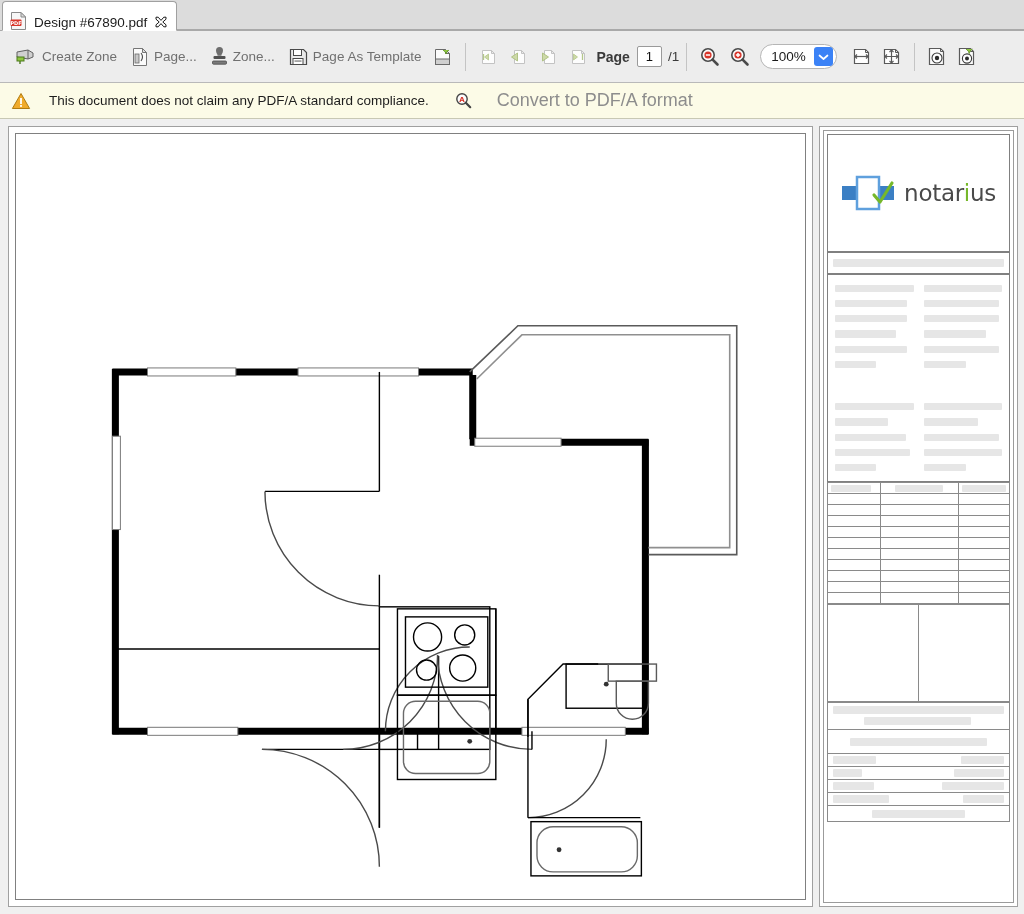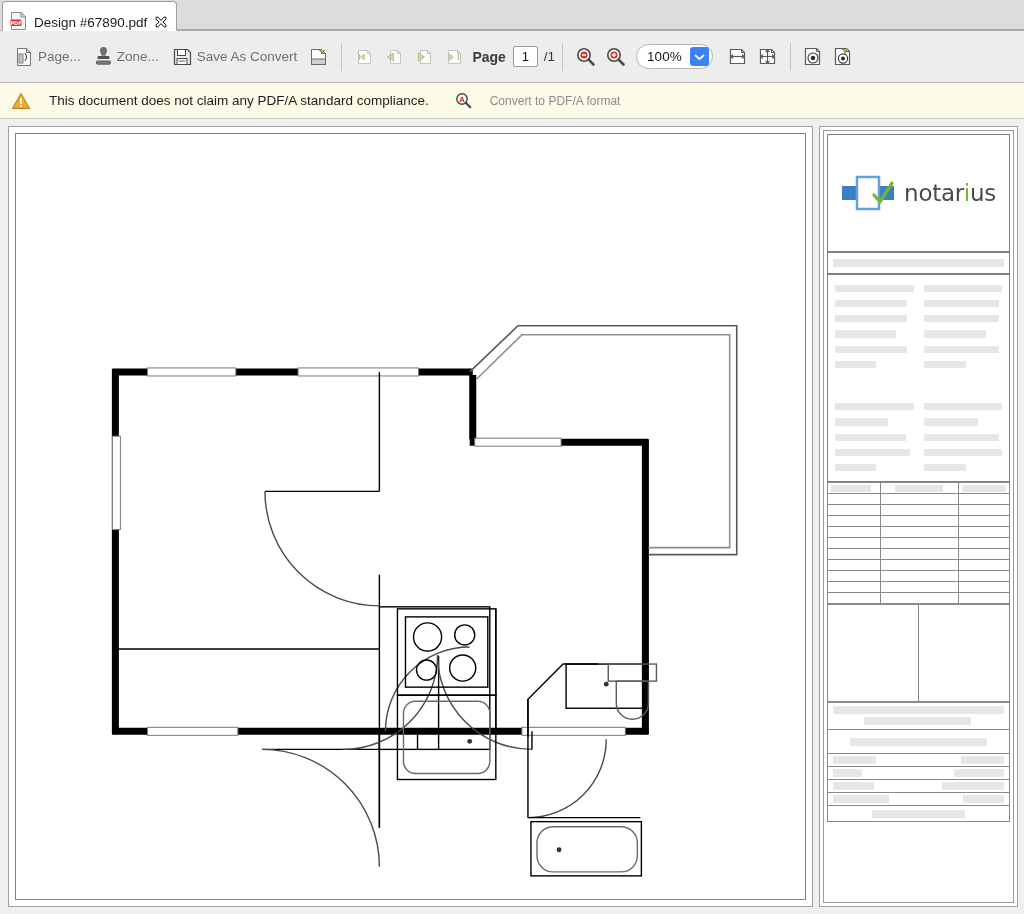--- a/index.html
+++ b/index.html
@@ -162,24 +162,24 @@
     align-items: center;
     padding-left: 11px;
     gap: 18px;
     flex: 0 0 auto;
   }
   .warn-text {
     font-size: 13.5px;
     color: #1d1d1d;
   }
   .warn-link {
-    font-size: 12px;
+    font-size: 18px;
     color: #8d8d8d;
     cursor: pointer;
-    margin-left: 14px;
+    margin-left: 21px;
   }
   .warn-link-wrap {
     display: flex; align-items: center; gap: 4px;
     margin-left: 8px;
   }
 
   
   .bodysplit {
     flex: 1 1 auto;
     display: flex;
@@ -282,20 +282,31 @@
         <svg width="14" height="14" viewBox="0 0 14 14">
           <path d="M2 1.2 L4.2 1.2 L7 4.4 L9.8 1.2 L12 1.2 L12 3.2 L8.8 6 L12 8.8 L12 10.8 L9.8 10.8 L7 7.6 L4.2 10.8 L2 10.8 L2 8.8 L5.2 6 L2 3.2 Z" fill="#ffffff" stroke="#1a1a1a" stroke-width="1" stroke-linejoin="round"></path>
         </svg>
       </span>
     </div>
     <div class="tabbar-filler"></div>
   </div>
 
   <div class="toolbar">
 
+    <div class="tbtn">
+      <span class="tbtn-icon">
+        <svg width="22" height="20" viewBox="0 0 22 20">
+          <path d="M2 5 L13 3 L18 6 L18 10 L13 12 L2 10 Z" fill="#d0d0d0" stroke="#606060" stroke-width="1"></path>
+          <path d="M13 3 L13 12" stroke="#606060" stroke-width="1"></path>
+          <rect x="2" y="10" width="7" height="4" fill="#8ec63f" stroke="#4d7a1e" stroke-width="1"></rect>
+          <path d="M5 14 L5 17" stroke="#4d7a1e" stroke-width="1.4"></path>
+        </svg>
+      </span>
+      <span class="tbtn-label">Create Zone</span>
+    </div>
 
     <div class="tbtn">
       <span class="tbtn-icon">
         <svg width="18" height="20" viewBox="0 0 18 20">
           <path d="M2.5 1.5 h9 l4 4 v13 h-13 z" fill="#fbfbfb" stroke="#767676" stroke-width="1"></path>
           <path d="M11.5 1.5 v4 h4 z" fill="#dedede" stroke="#767676" stroke-width="1"></path>
           <rect x="4" y="7" width="4" height="9" fill="#c9c9c9" stroke="#6a6a6a" stroke-width="0.8"></rect>
           <path d="M10 6 q3 4 0 8" stroke="#4a4a4a" stroke-width="1.1" fill="none"></path>
         </svg>
       </span>
@@ -315,21 +326,21 @@
 
     <div class="tbtn">
       <span class="tbtn-icon">
         <svg width="19" height="20" viewBox="0 0 19 20">
           <path d="M1.5 2.5 h13 l3 3 v12 h-16 z" fill="#eaeaea" stroke="#4a4a4a" stroke-width="1.2"></path>
           <rect x="4.5" y="2.5" width="8" height="6" fill="#ffffff" stroke="#4a4a4a" stroke-width="1"></rect>
           <rect x="4" y="11.5" width="10" height="6" fill="#ffffff" stroke="#4a4a4a" stroke-width="1"></rect>
           <rect x="5.5" y="13.5" width="7" height="1.1" fill="#6a6a6a"></rect>
         </svg>
       </span>
-      <span class="tbtn-label">Save As Convert</span>
+      <span class="tbtn-label">Page As Template</span>
     </div>
 
     <div class="iconbtn">
       <span>
         <svg width="20" height="20" viewBox="0 0 20 20">
           <path d="M2.5 2.5 h10 l4 4 v11 h-14 z" fill="#fbfbfb" stroke="#6a6a6a" stroke-width="1"></path>
           <path d="M12.5 2.5 v4 h4 z" fill="#d8d8d8" stroke="#6a6a6a" stroke-width="1"></path>
           <rect x="2.5" y="12" width="14" height="5.5" fill="#cfcfcf" stroke="#6a6a6a" stroke-width="1"></rect>
           <path d="M10 3 q3 2 3 4 q0 -2 3 -4" fill="#8ec63f" stroke="#5d8f24" stroke-width="0.8"></path>
         </svg>

